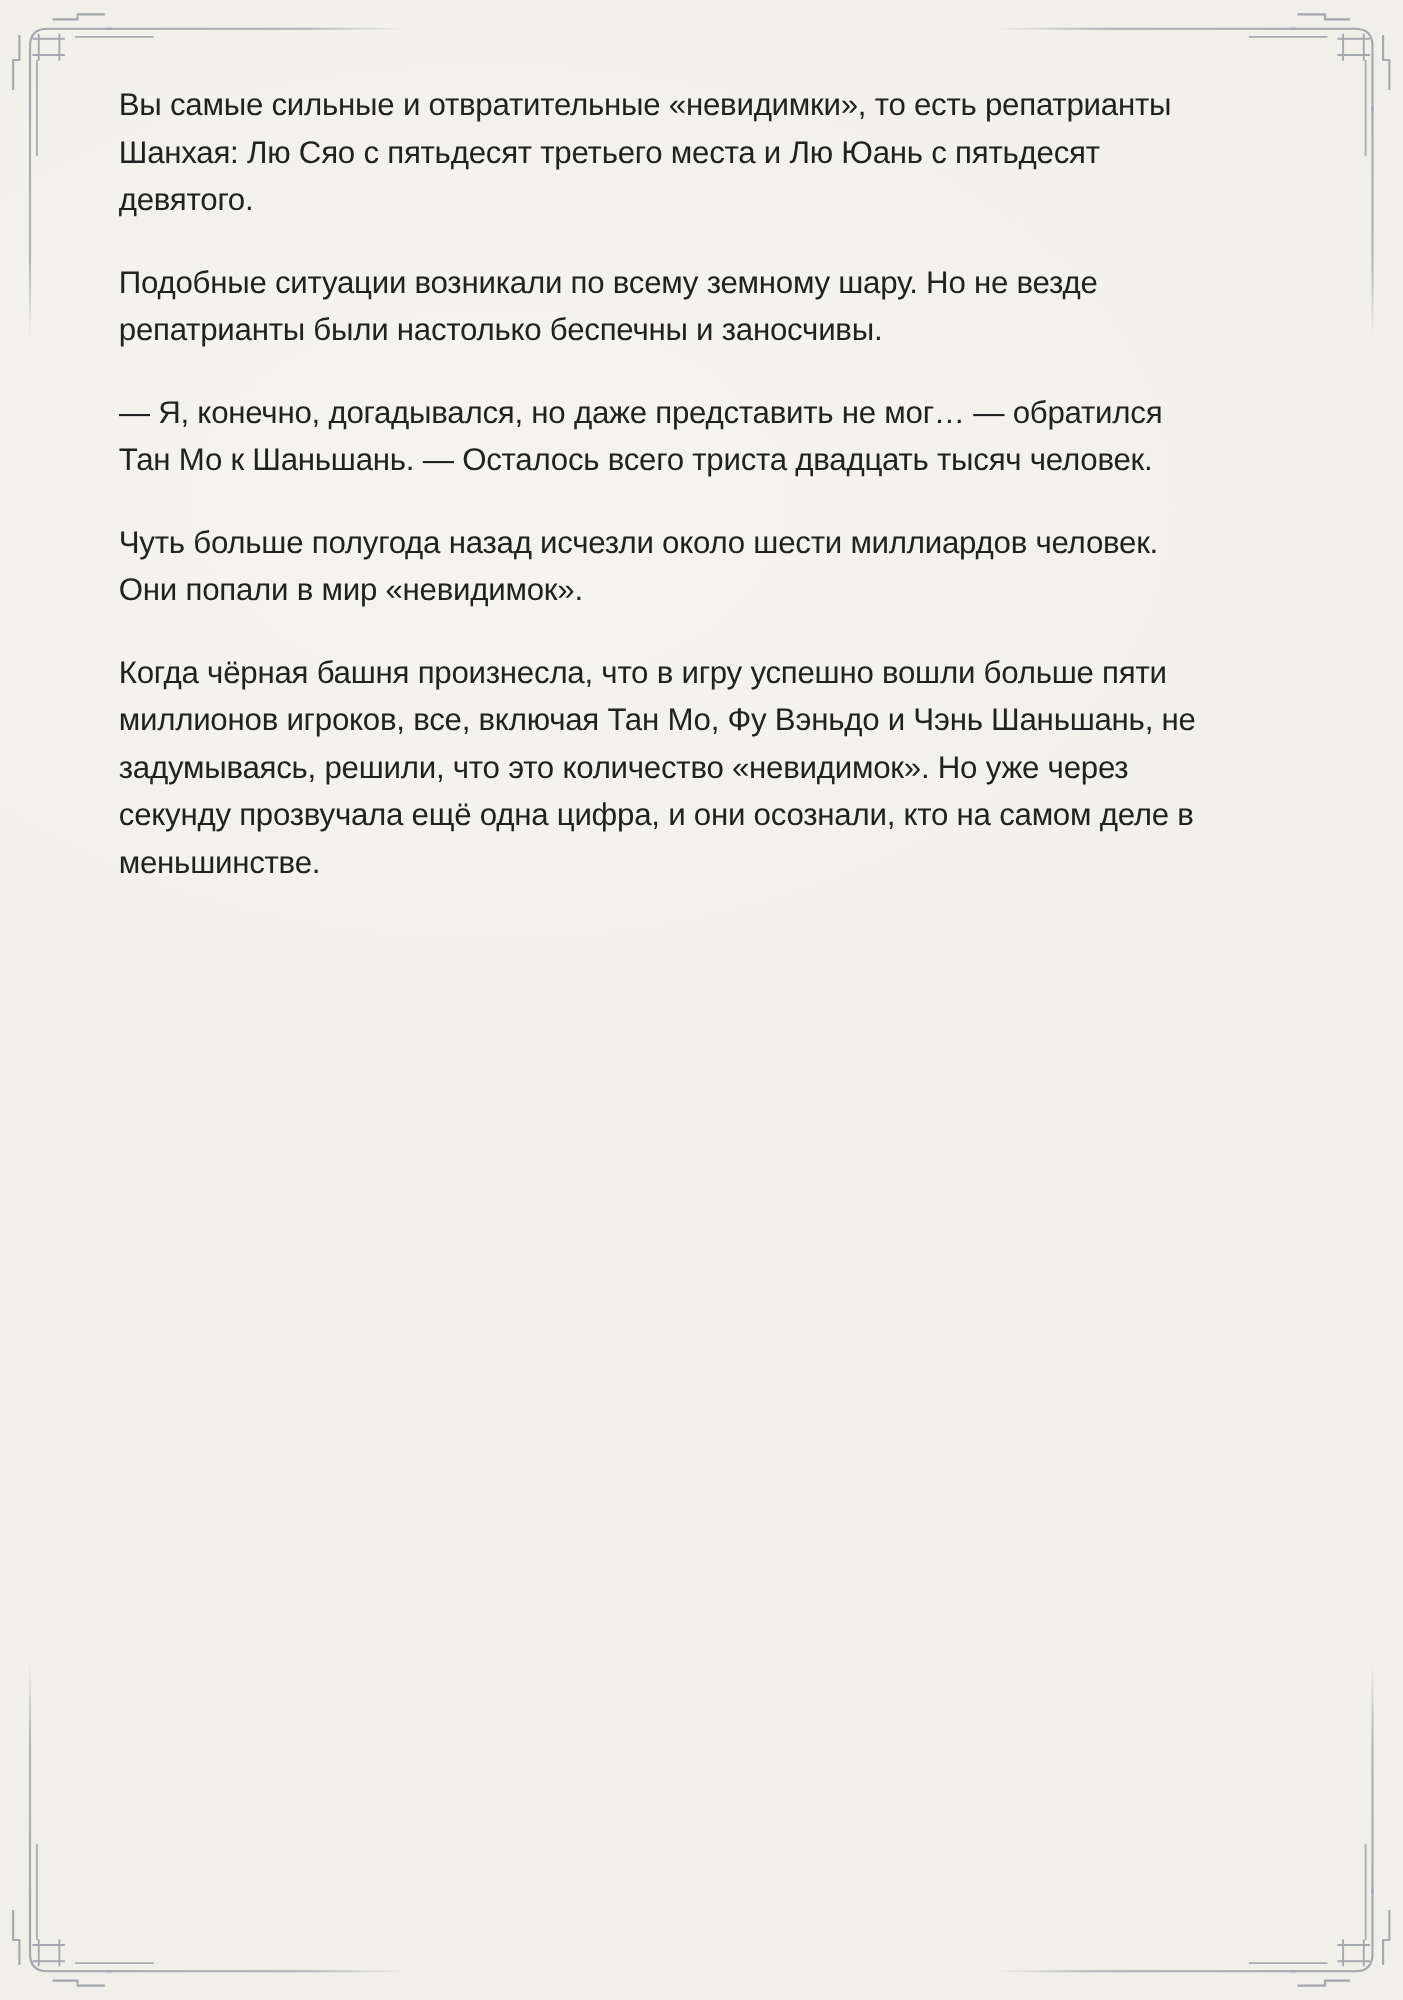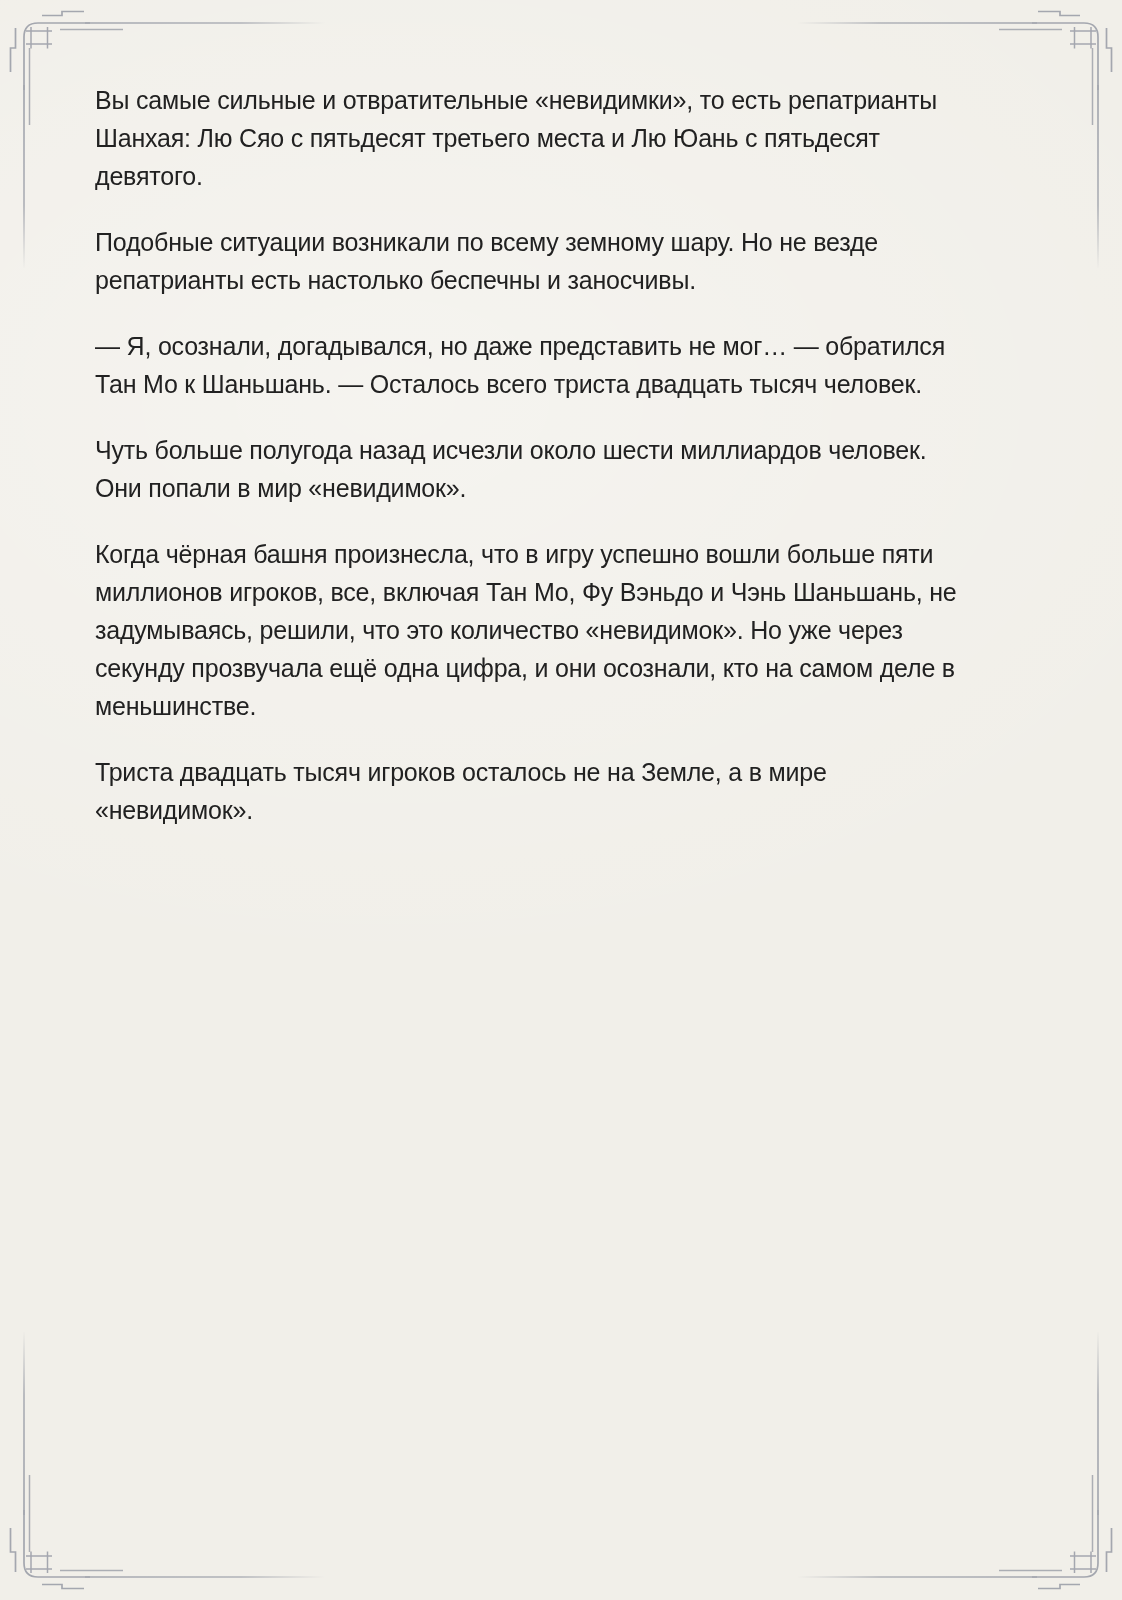--- a/index.html
+++ b/index.html
@@ -13,21 +13,21 @@
     overflow: hidden;
     background:
       radial-gradient(1400px 900px at 35% 25%, rgba(255,255,255,0.30), rgba(255,255,255,0) 65%),
       #f1efe9;
     font-family: "Liberation Sans", "DejaVu Sans", sans-serif;
   }
 
   .page-content {
     position: absolute;
     left: 95px;
-    top: 81px;
+    top: 65px;
     width: 1005px;
     overflow: hidden;
   }
 
   .para {
     margin: 0 0 28px 0;
     font-size: 25px;
     line-height: 38px;
     letter-spacing: -0.2px;
     color: #212121;
@@ -118,25 +118,23 @@
   <line x1="47.5" y1="27" x2="47.5" y2="48.5" stroke="currentColor" stroke-width="1.5"></line>
   <polyline points="42,15.5 62,15.5 62,11.5 84,11.5" fill="none" stroke="currentColor" stroke-width="1.7"></polyline>
   <polyline points="15.5,28 15.5,48 10.5,48 10.5,72" fill="none" stroke="currentColor" stroke-width="1.7"></polyline>
 </svg>
 
 <div class="page-content">
   <p class="para">Вы самые сильные и отвратительные «невидимки», то есть репатрианты
 Шанхая: Лю Сяо с пятьдесят третьего места и Лю Юань с пятьдесят
 девятого.</p>
   <p class="para">Подобные ситуации возникали по всему земному шару. Но не везде
-репатрианты есть настолько беспечны и заносчивы.</p>
-  <p class="para">— Я, осознали, догадывался, но даже представить не мог… — обратился
+репатрианты были настолько беспечны и заносчивы.</p>
+  <p class="para">— Я, конечно, догадывался, но даже представить не мог… — обратился
 Тан Мо к Шаньшань. — Осталось всего триста двадцать тысяч человек.</p>
   <p class="para">Чуть больше полугода назад исчезли около шести миллиардов человек.
 Они попали в мир «невидимок».</p>
   <p class="para">Когда чёрная башня произнесла, что в игру успешно вошли больше пяти
 миллионов игроков, все, включая Тан Мо, Фу Вэньдо и Чэнь Шаньшань, не
 задумываясь, решили, что это количество «невидимок». Но уже через
 секунду прозвучала ещё одна цифра, и они осознали, кто на самом деле в
 меньшинстве.</p>
-  <p class="para">Триста двадцать тысяч игроков осталось не на Земле, а в мире
-«невидимок».</p>
 </div>
 
 </body></html>

